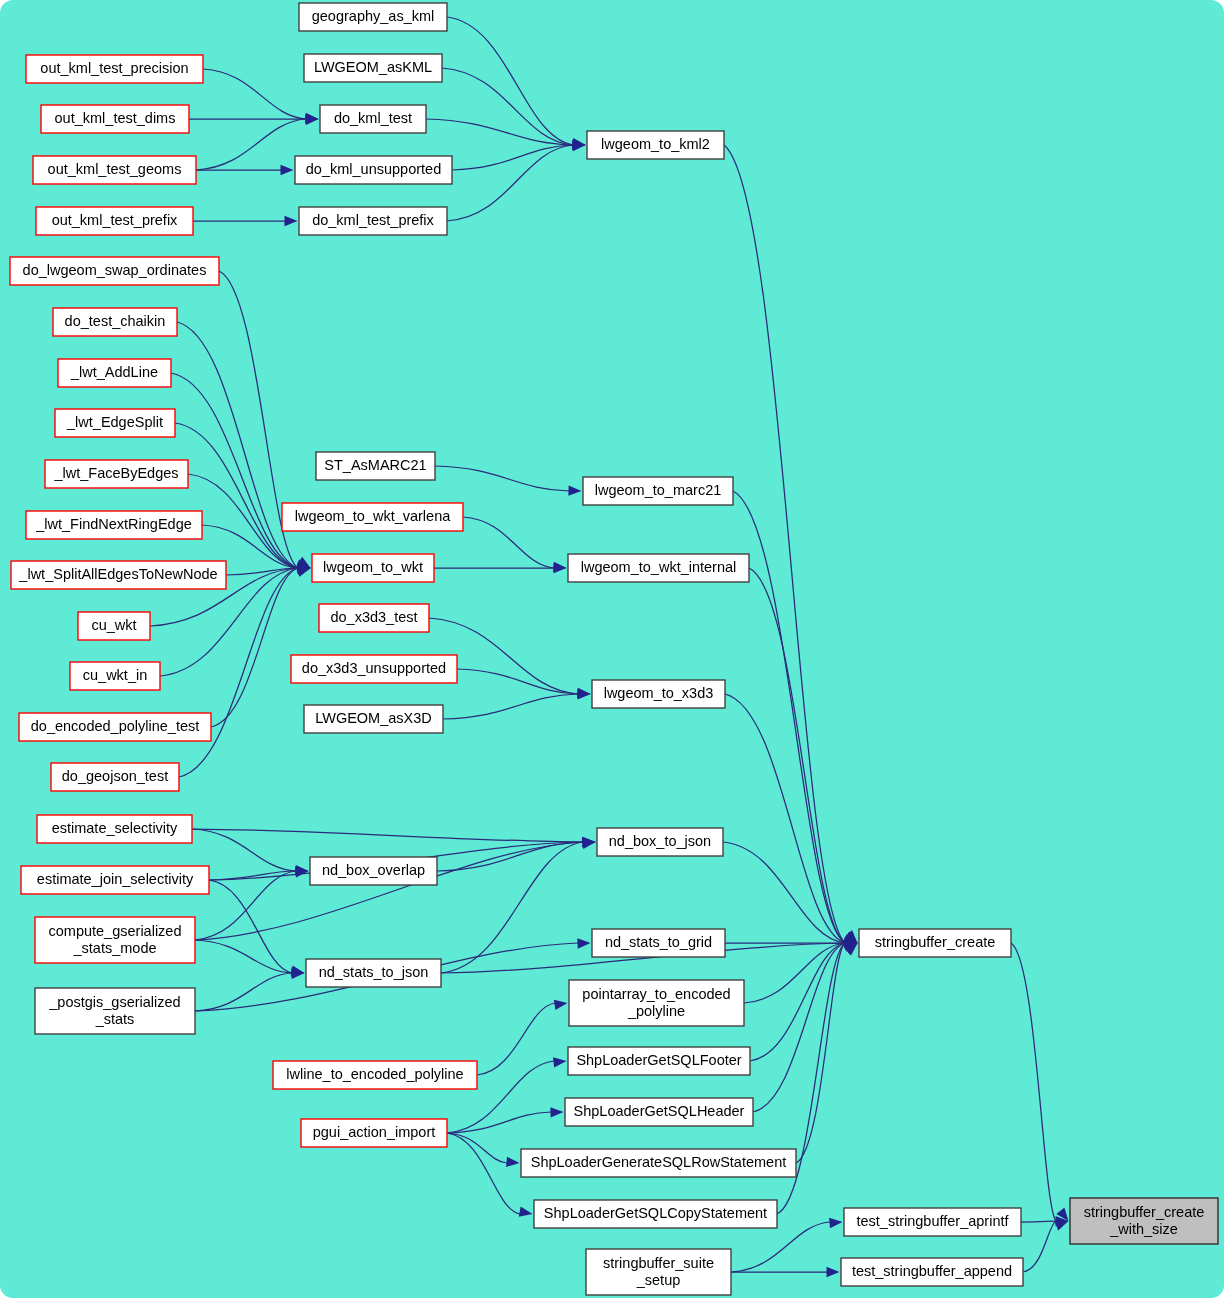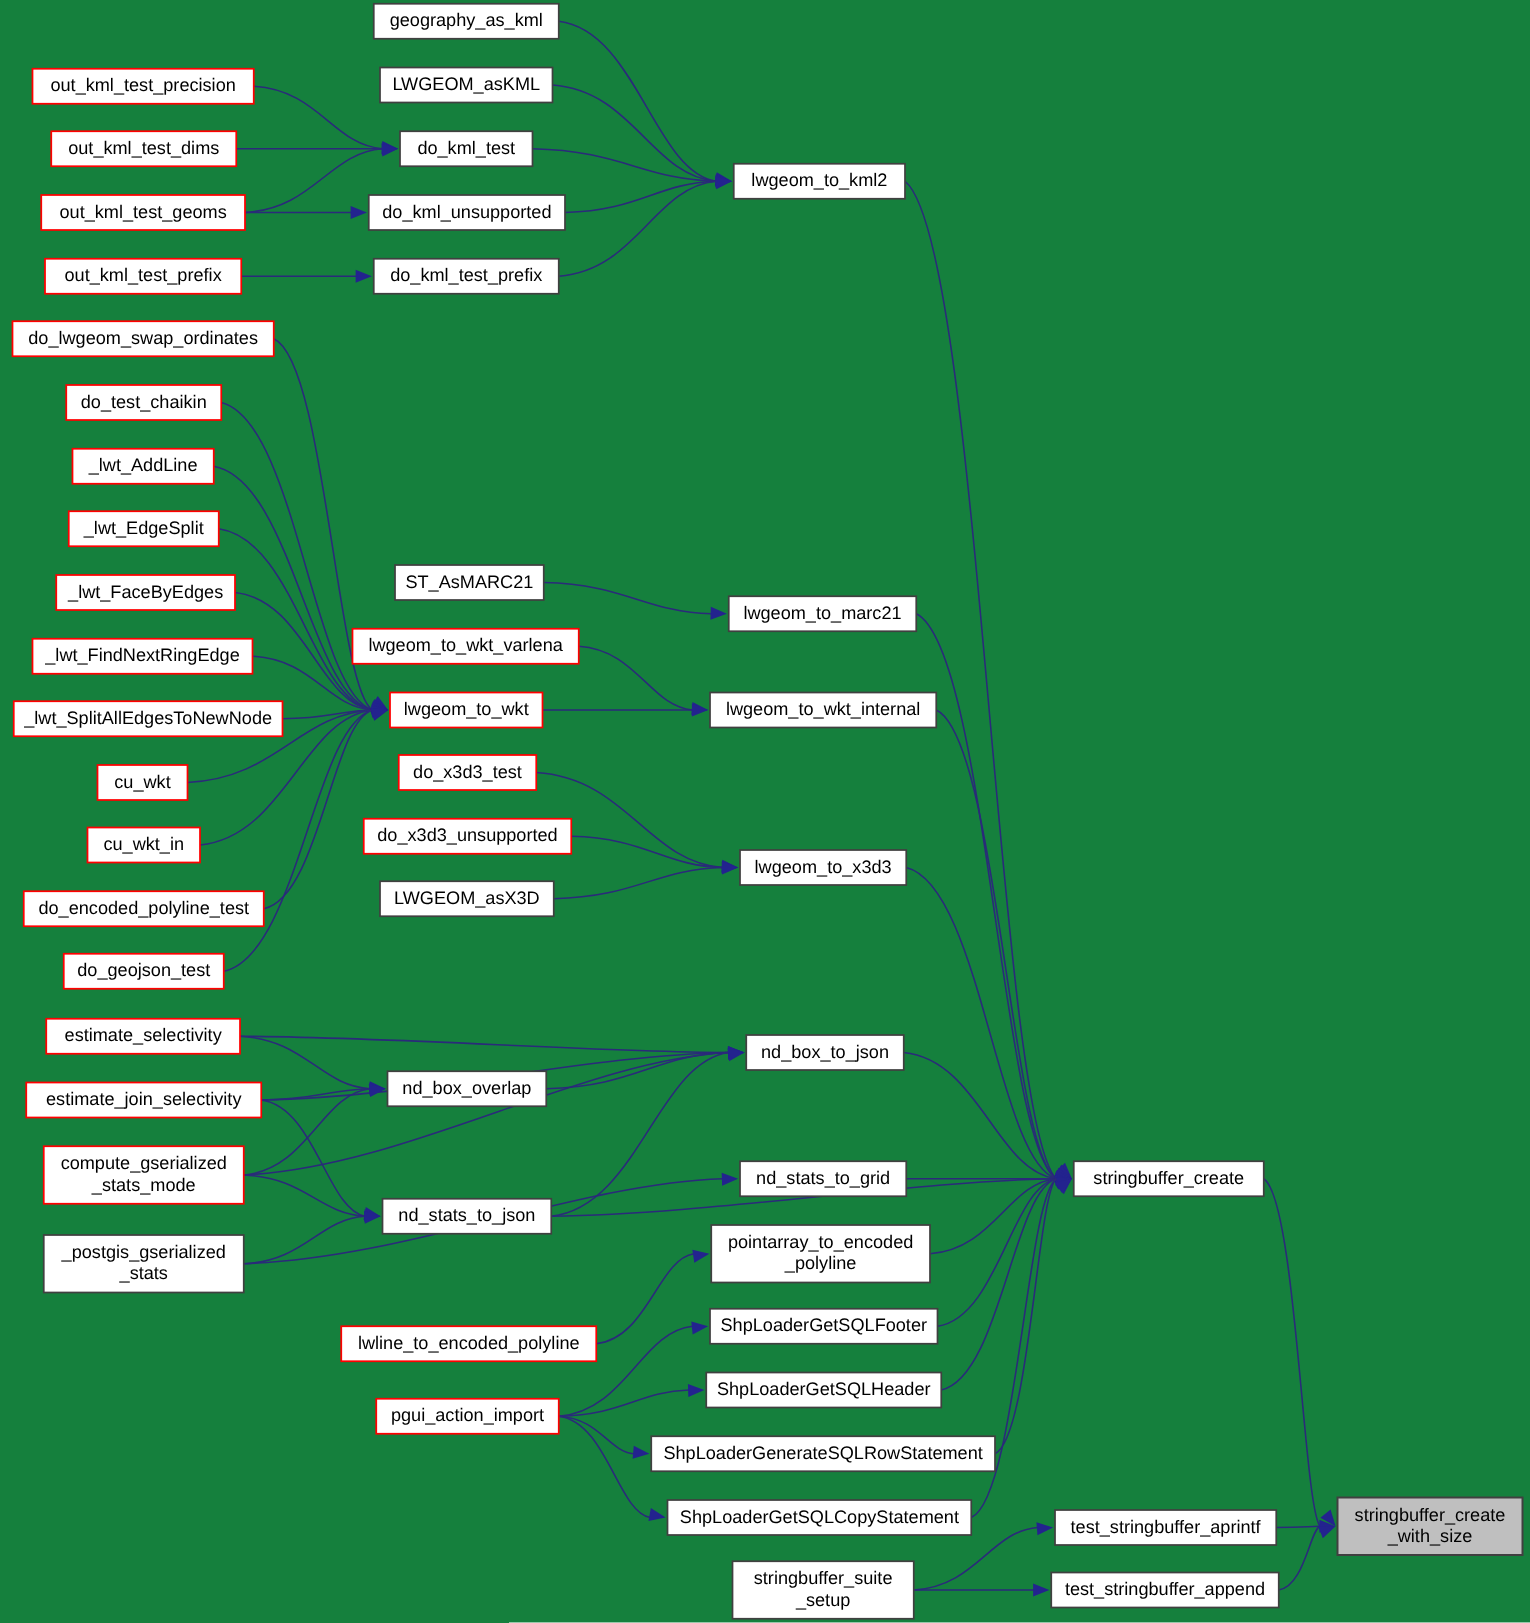--- a/index.html
+++ b/index.html
@@ -4,22 +4,23 @@
 <style>
   html, body {
     margin: 0;
     padding: 0;
     background: #ffffff;
   }
   #canvas-wrap {
     position: relative;
     width: 1224px;
     height: 1298px;
-    background: #15803d;
+    background: #5eead4;
     font-family: "Liberation Sans", sans-serif;
+    border-radius: 13px;
   }
   svg#graph {
     display: block;
     width: 1224px;
     height: 1298px;
   }
   .node-box {
     fill: #ffffff;
     stroke: #404040;
     stroke-width: 1.4;

